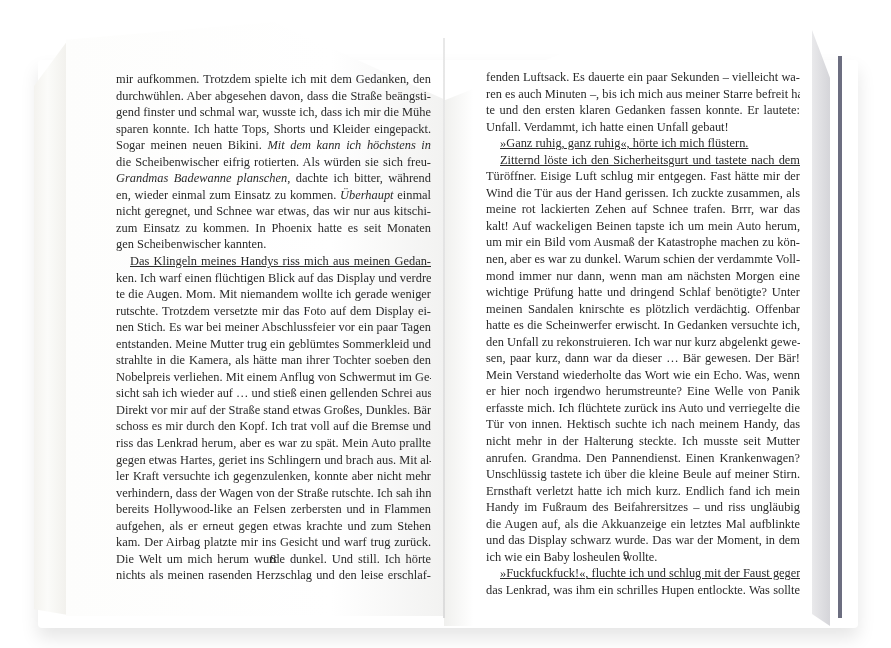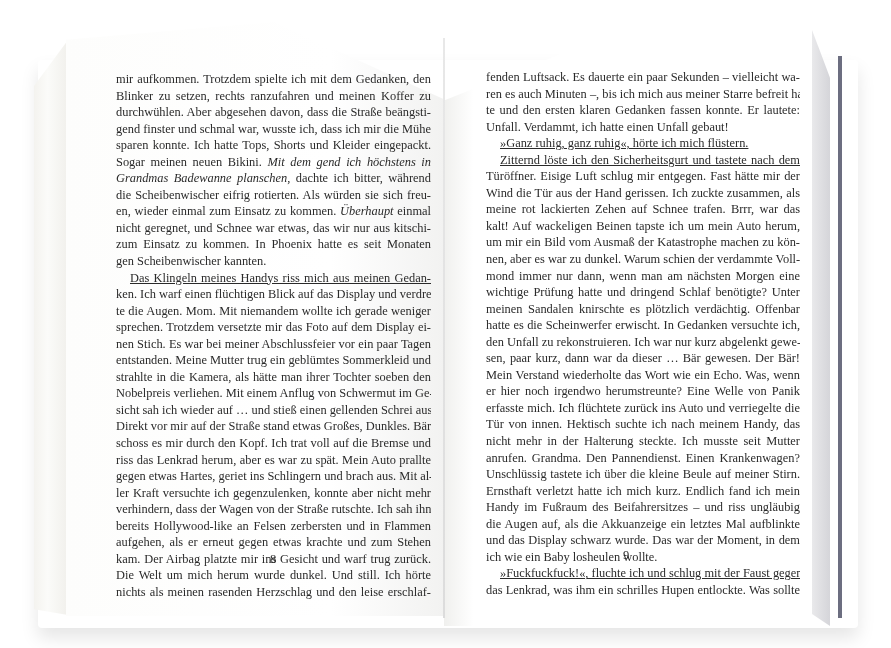--- a/index.html
+++ b/index.html
@@ -113,35 +113,34 @@
   <div class="shadow"></div>
   <div class="left-edge"></div>
   <div class="left-page"></div>
   <div class="right-page"></div>
   <div class="right-edge"></div>
   <div class="cover-edge"></div>
   <div class="gutter"></div>
 
   <div class="text-block left-text" id="left-text">
       <span class="line">mir aufkommen. Trotzdem spielte ich mit dem Gedanken, den</span>
-      <span class="line">Blinker zu setzen, rechts ranzufahren und meinen Koffer zu</span>
       <span class="line">durchwühlen. Aber abgesehen davon, dass die Straße beängsti-</span>
       <span class="line">gend finster und schmal war, wusste ich, dass ich mir die Mühe</span>
       <span class="line">sparen konnte. Ich hatte Tops, Shorts und Kleider eingepackt.</span>
-      <span class="line"><span>Sogar meinen neuen Bikini. </span><i>Mit dem gend ich höchstens in</i></span>
+      <span class="line"><span>Sogar meinen neuen Bikini. </span><i>Mit dem kann ich höchstens in</i></span>
+      <span class="line">die Scheibenwischer eifrig rotierten. Als würden sie sich freu-</span>
       <span class="line"><i>Grandmas Badewanne planschen</i><span>, dachte ich bitter, während</span></span>
-      <span class="line">die Scheibenwischer eifrig rotierten. Als würden sie sich freu-</span>
       <span class="line"><span>en, wieder einmal zum Einsatz zu kommen. </span><i>Überhaupt</i><span> einmal</span></span>
       <span class="line">nicht geregnet, und Schnee war etwas, das wir nur aus kitschi-</span>
       <span class="line">zum Einsatz zu kommen. In Phoenix hatte es seit Monaten</span>
       <span class="line last">gen Scheibenwischer kannten.</span>
       <span class="line indent">Das Klingeln meines Handys riss mich aus meinen Gedan-</span>
       <span class="line">ken. Ich warf einen flüchtigen Blick auf das Display und verdreh-</span>
       <span class="line">te die Augen. Mom. Mit niemandem wollte ich gerade weniger</span>
-      <span class="line">sprechen. Trotzdem versetzte mir das Foto auf dem Display ei-</span>
+      <span class="line">rutschte. Trotzdem versetzte mir das Foto auf dem Display ei-</span>
       <span class="line">nen Stich. Es war bei meiner Abschlussfeier vor ein paar Tagen</span>
       <span class="line">entstanden. Meine Mutter trug ein geblümtes Sommerkleid und</span>
       <span class="line">strahlte in die Kamera, als hätte man ihrer Tochter soeben den</span>
       <span class="line">Nobelpreis verliehen. Mit einem Anflug von Schwermut im Ge-</span>
       <span class="line">sicht sah ich wieder auf … und stieß einen gellenden Schrei aus.</span>
       <span class="line">Direkt vor mir auf der Straße stand etwas Großes, Dunkles. Bär!,</span>
       <span class="line">schoss es mir durch den Kopf. Ich trat voll auf die Bremse und</span>
       <span class="line">riss das Lenkrad herum, aber es war zu spät. Mein Auto prallte</span>
       <span class="line">gegen etwas Hartes, geriet ins Schlingern und brach aus. Mit al-</span>
       <span class="line">ler Kraft versuchte ich gegenzulenken, konnte aber nicht mehr</span>

